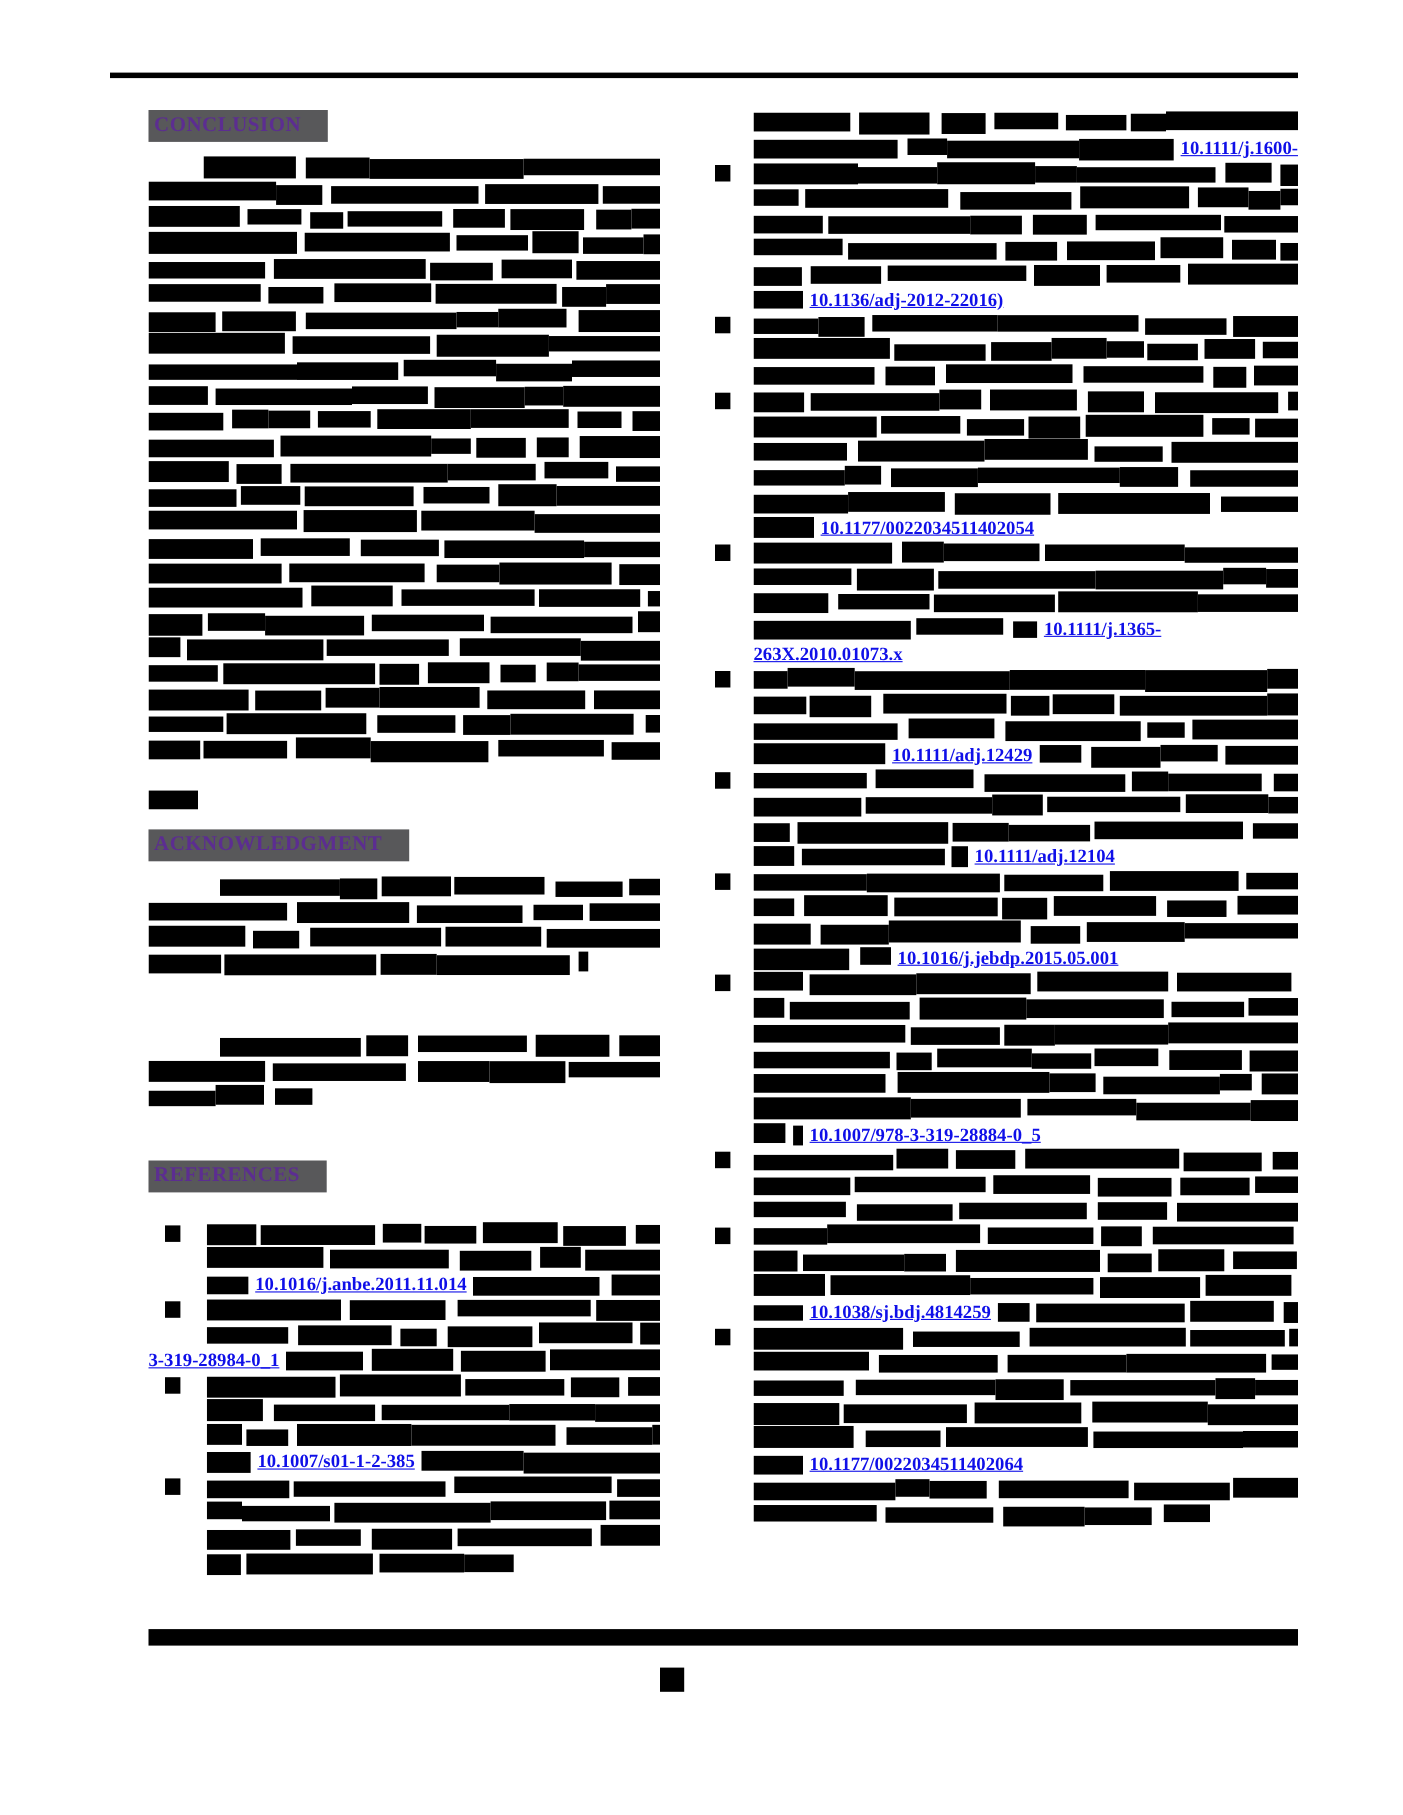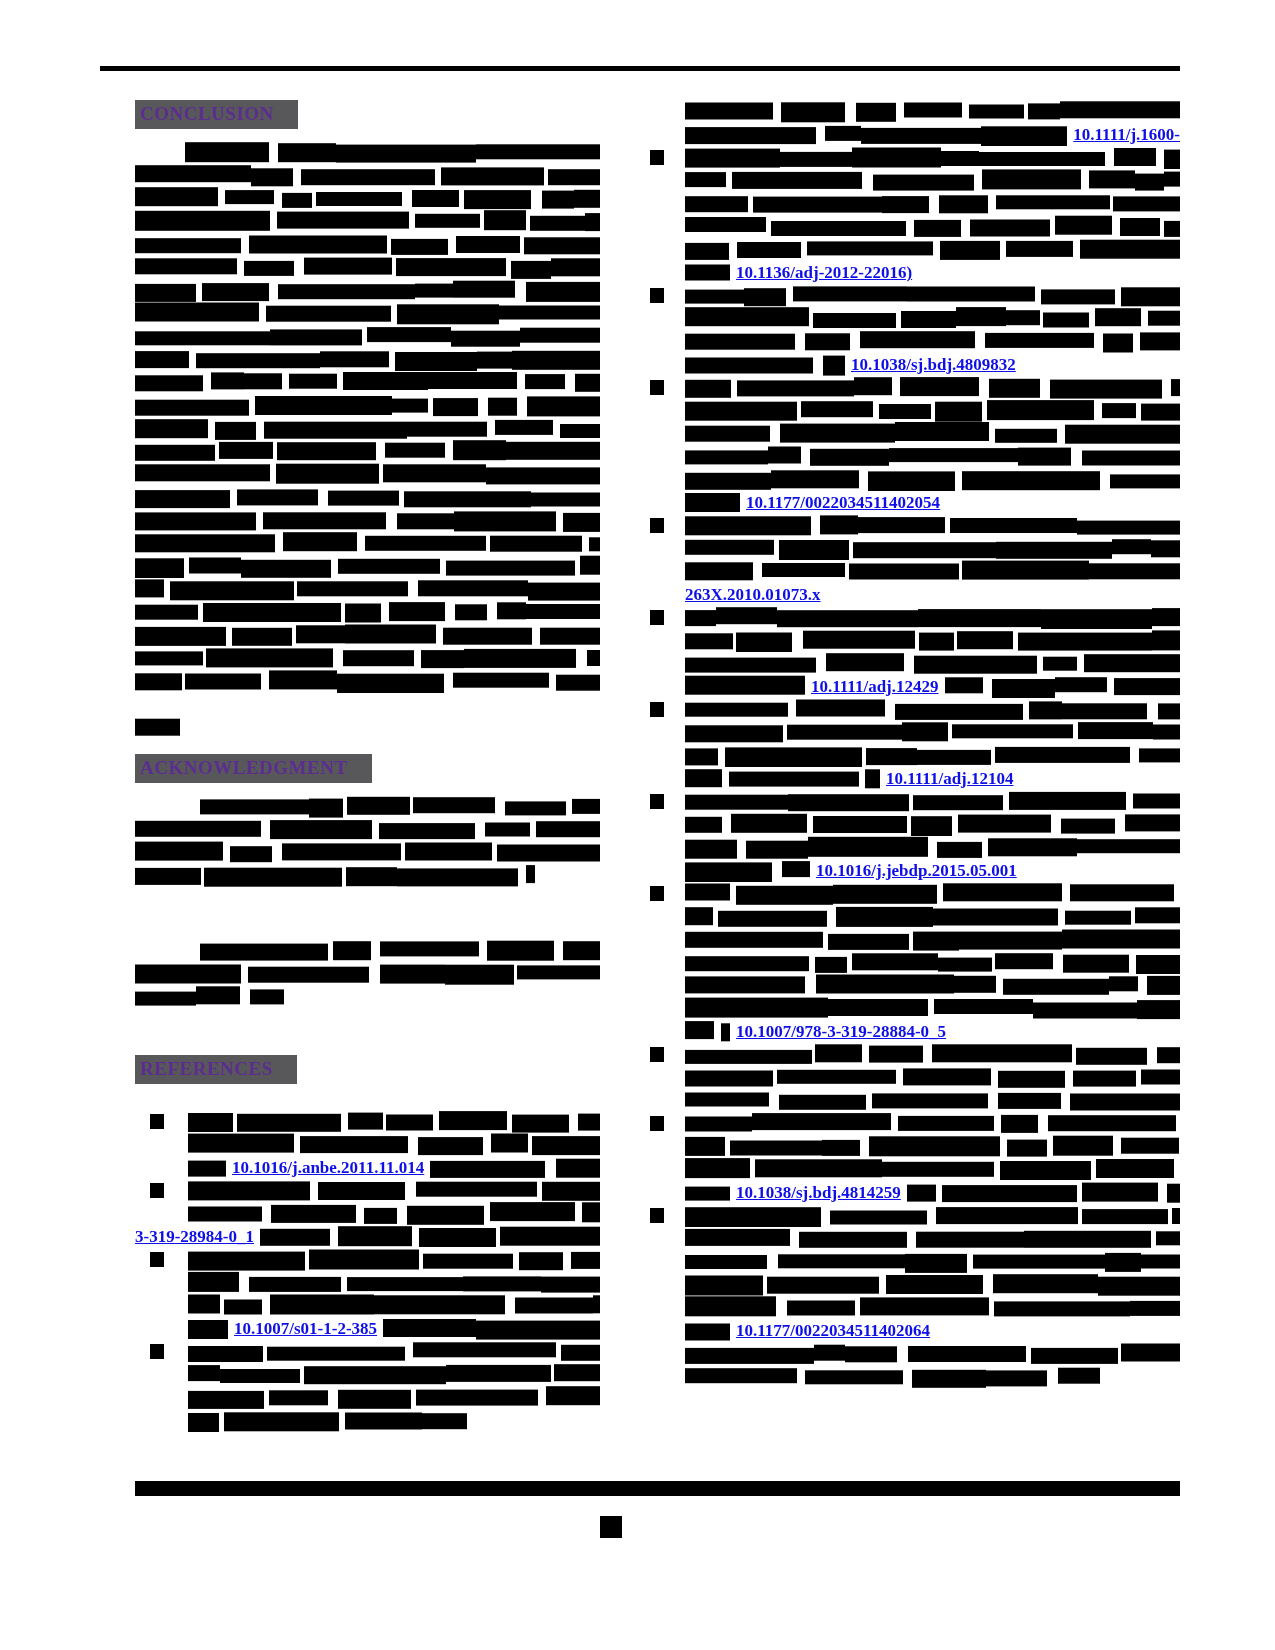--- a/index.html
+++ b/index.html
@@ -660,27 +660,20 @@
                 <span class="rfill">
                   <span class="chunk" style="width: 110px; height: 16px; margin-right: 10px; transform: translateY(-0.3px);"></span>
                   <span class="chunk" style="width: 45px; height: 17px; margin-right: 10px; transform: translateY(0.3px);"></span>
                   <span class="chunk" style="width: 115px; height: 17px; margin-right: 10px; transform: translateY(-1.8px);"></span>
                   <span class="chunk" style="width: 109px; height: 15px; margin-right: 9px; transform: translateY(-1.1px);"></span>
                   <span class="chunk" style="width: 30px; height: 19px; margin-right: 7px; transform: translateY(1.5px);"></span>
                   <span class="chunk" style="width: 42px; height: 18px; margin-right: 7px; transform: translateY(-0.6px);"></span>
                 </span>
               </div>
             </div>
-          <div class="ln">
-            <span class="rfill" style="flex: 0 0 160px; width: 160px;">
-                <span class="chunk" style="width: 128px; height: 16px; margin-right: 10px; transform: translateY(0.5px);"></span>
-                <span class="chunk" style="width: 22px; height: 20px; margin-right: 8px; transform: translateY(0.6px);"></span>
-              </span>
-            <a class="doi" href="#">10.1038/sj.bdj.4809832</a>
-          </div>
         </div>
       </div>
 
       <div class="ref">
         <div class="marker">
             <span class="msq"></span>
           </div>
         <div class="rbody">
           <div>
               <div class="ln">
@@ -772,20 +765,28 @@
                 <span class="rfill">
                   <span class="chunk" style="width: 68px; height: 18px; margin-right: 9px; transform: translateY(-0.7px);"></span>
                   <span class="chunk" style="width: 83px; height: 14px; margin-right: 4px; transform: translateY(-2px);"></span>
                   <span class="chunk" style="width: 110px; height: 16px; margin-right: 3px; transform: translateY(-0.5px);"></span>
                   <span class="chunk" style="width: 127px; height: 19px; margin-right: 0px; transform: translateY(-1.4px);"></span>
                   <span class="chunk" style="width: 121px; height: 16px; margin-right: 5px; transform: translateY(-0.7px);"></span>
                 </span>
               </div>
             </div>
           <div class="ln">
+            <span class="rfill" style="flex: 0 0 258px; width: 258px;">
+                <span class="chunk" style="width: 143px; height: 17px; margin-right: 5px; transform: translateY(1.4px);"></span>
+                <span class="chunk" style="width: 79px; height: 15px; margin-right: 9px; transform: translateY(-2px);"></span>
+                <span class="chunk" style="width: 22px; height: 15px; margin-right: 5px; transform: translateY(0.9px);"></span>
+              </span>
+            <a class="doi" href="#">10.1111/j.1365-</a>
+          </div>
+          <div class="ln">
             <a class="doi" href="#">263X.2010.01073.x</a>
           </div>
         </div>
       </div>
 
       <div class="ref">
         <div class="marker">
             <span class="msq"></span>
           </div>
         <div class="rbody">

